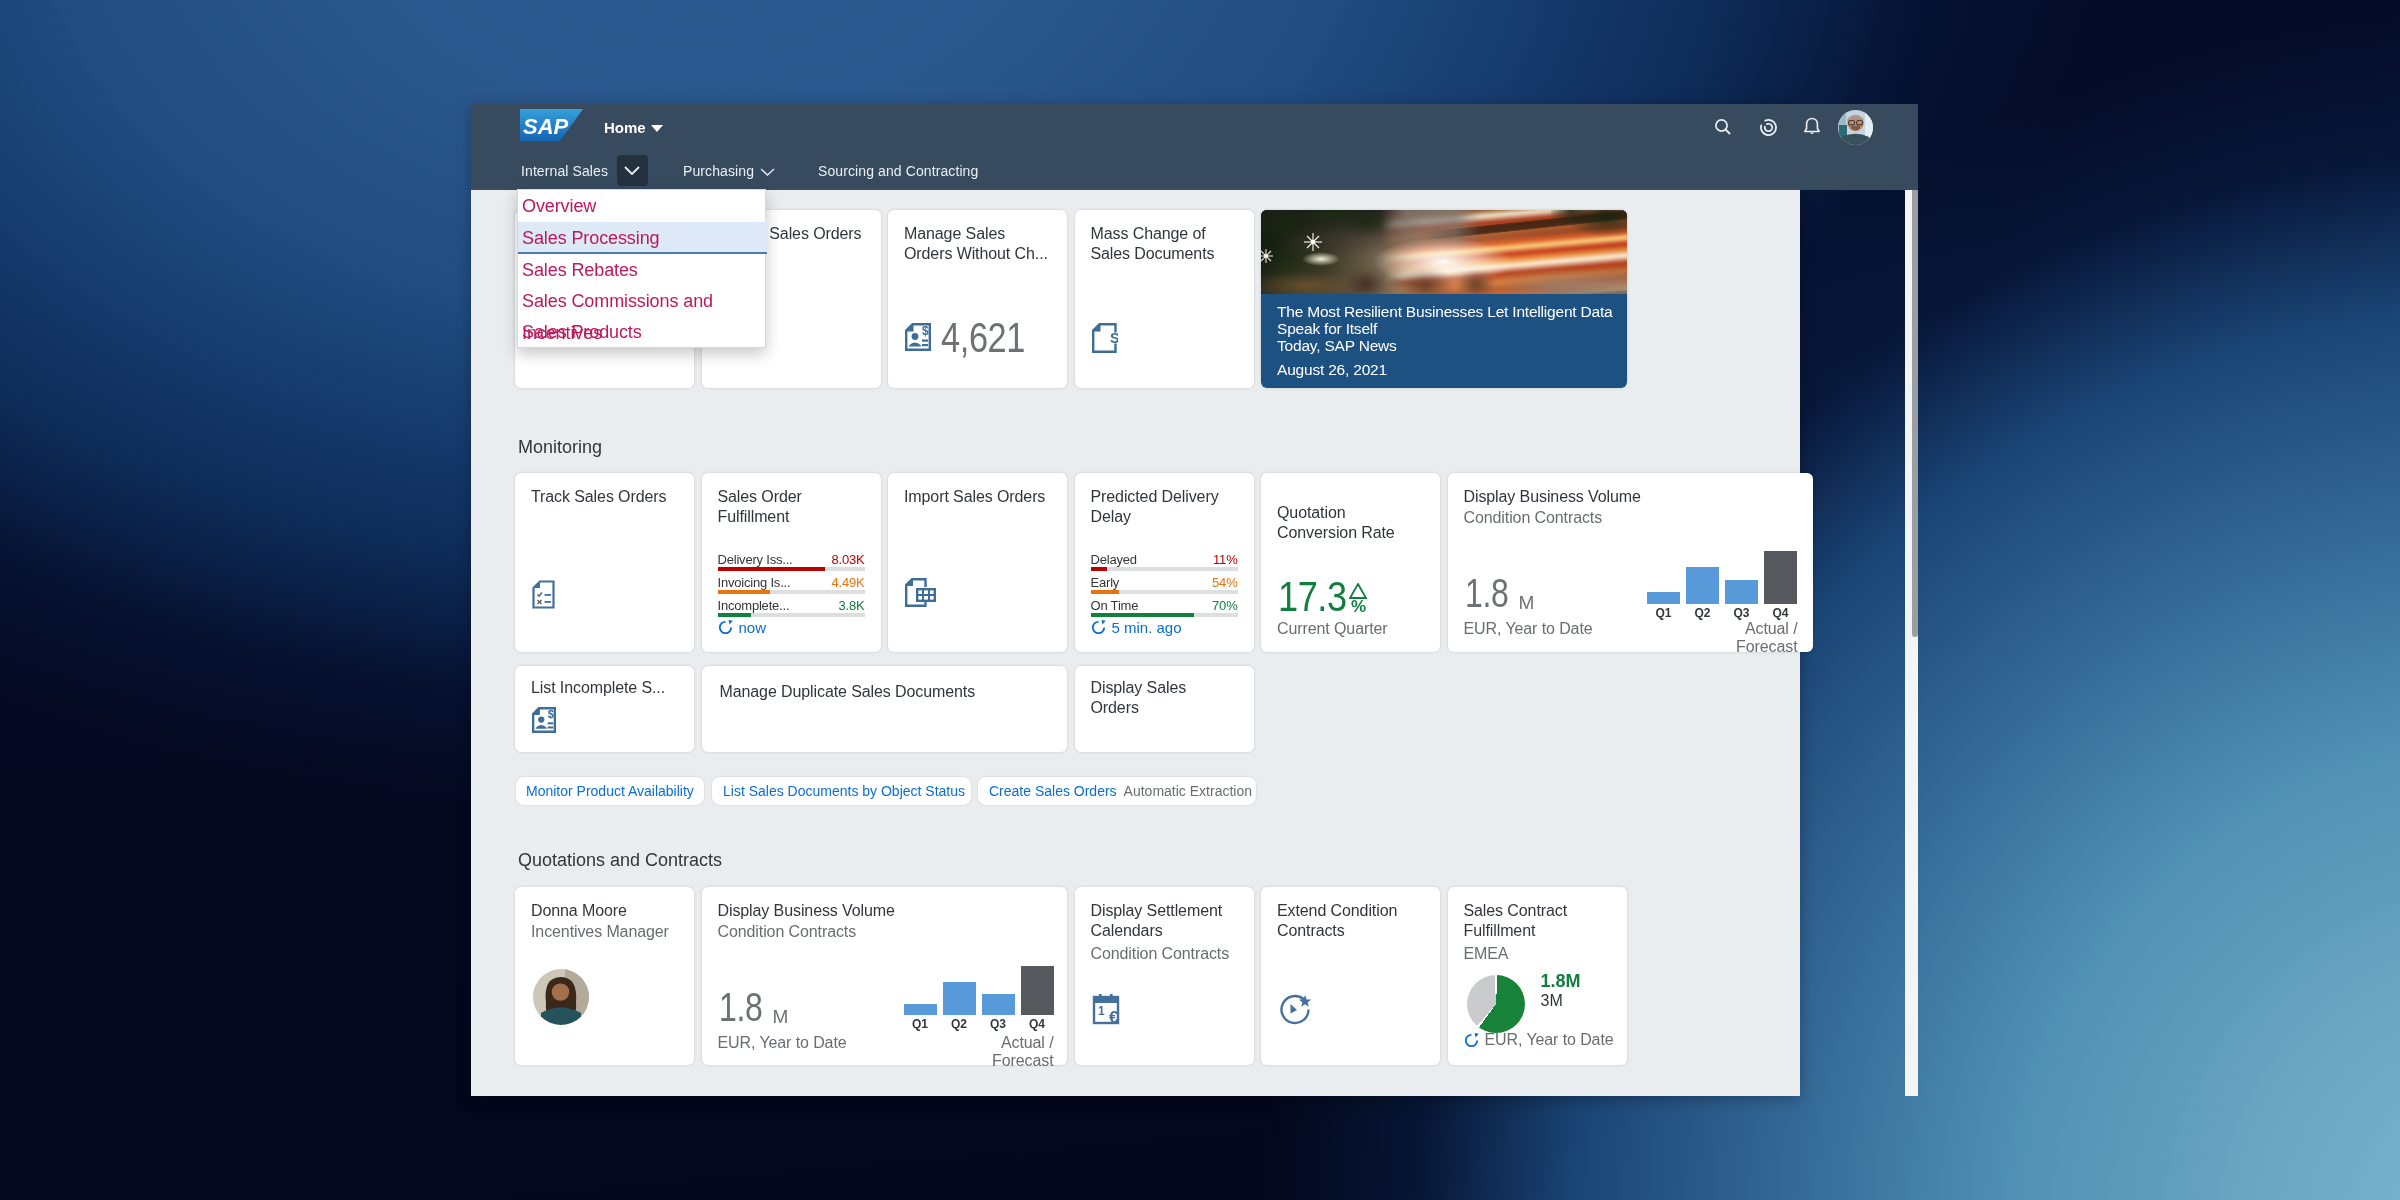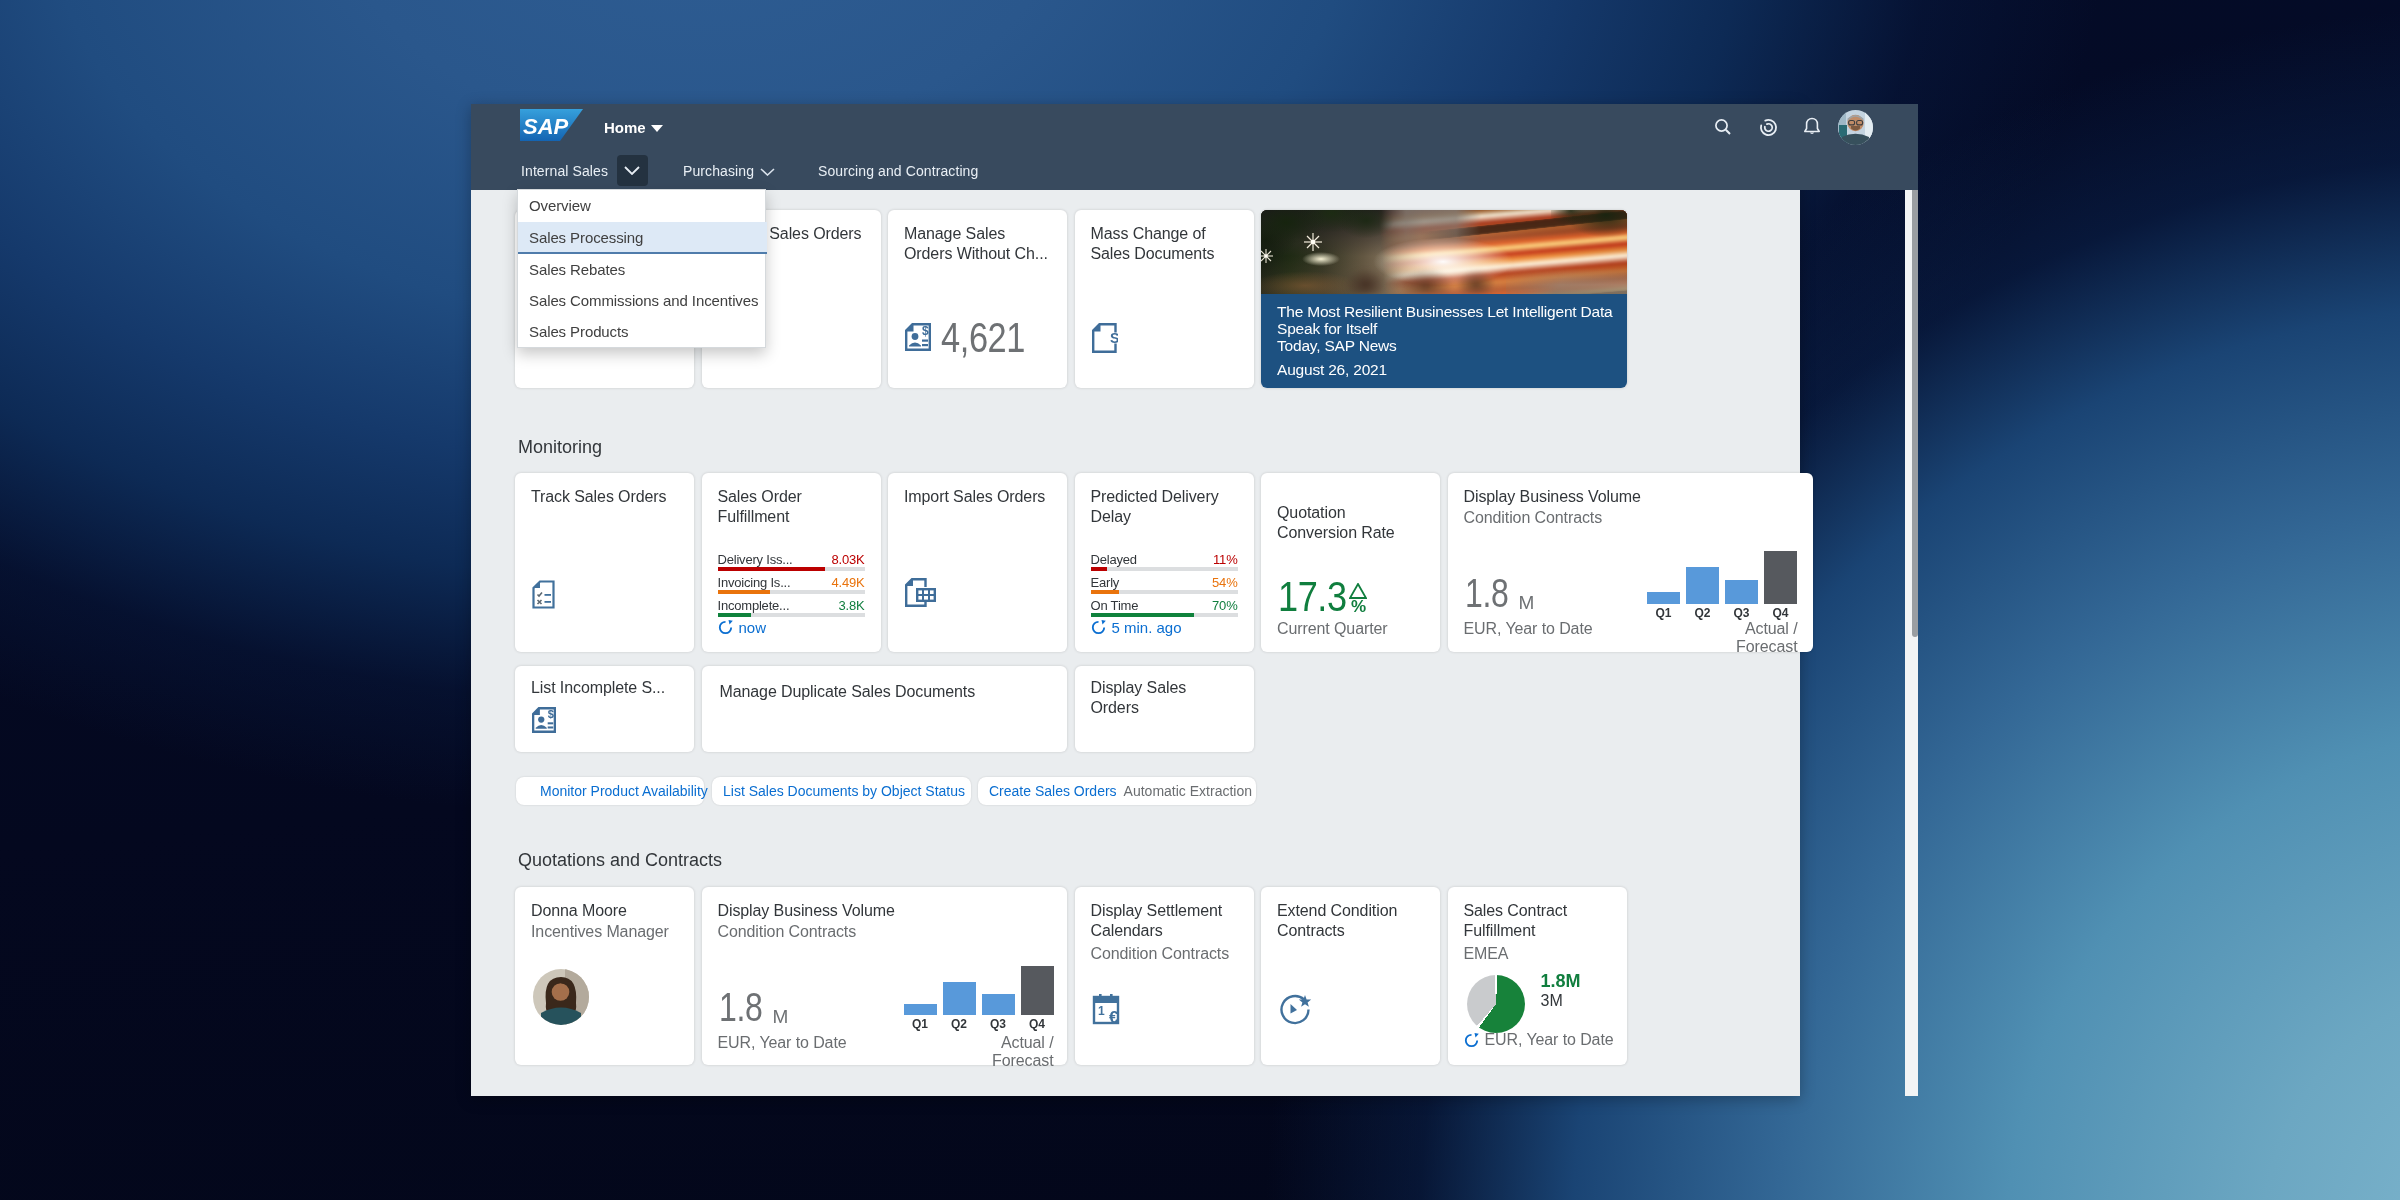--- a/index.html
+++ b/index.html
@@ -28,22 +28,22 @@
   .mbar { position:absolute; height:4px; background:#dcdee0; }
   .mfill { position:absolute; height:4px; }
   .red { color:#bb0000; } .orange { color:#e9730c; } .green { color:#107e3e; }
   .bred { background:#bb0000; } .borange { background:#e9730c; } .bgreen { background:#0f823c; }
   .link { color:#0a6ed1; }
   .pill { position:absolute; background:#fff; border-radius:8px; box-shadow:0 0 2px rgba(0,0,0,.15);
           font-size:14px; line-height:28px; height:28px; white-space:nowrap; }
   .bar { position:absolute; }
   .qlbl { position:absolute; font-size:12px; font-weight:bold; color:#32363a; width:33px; text-align:center;}
   .navtx { position:absolute; font-size:14px; color:#e9eff5; letter-spacing:0.1px; }
-  .ddi { position:absolute; left:0; width:249px; height:32px; font-size:15px; color:#404040;
-         line-height:32px; padding-left:11px; letter-spacing:-0.1px;}
+  .ddi { position:absolute; left:0; width:249px; height:32px; font-size:18px; color:#be185d;
+         line-height:32px; padding-left:4px; letter-spacing:-0.1px;}
 </style>
 </head>
 <body>
 <div class="win">
 
   <div class="hdr"></div>
 
   <svg class="abs" style="left:49px; top:5px;" width="63" height="32" viewBox="0 0 63 32">
     <defs>
         <linearGradient id="sapg" x1="0" y1="0" x2="0" y2="1">
@@ -311,21 +311,21 @@
       <rect x="17" y="21" width="6" height="2.2" fill="#3f6d99"></rect>
     </svg>
   </div>
   <div class="tile" style="left:230.5px; top:562px; width:365.5px; height:86px;">
     <div class="tt" style="left:18px; top:16px; width:330px;">Manage Duplicate Sales Documents</div>
   </div>
   <div class="tile" style="left:603.5px; top:562px; width:179px; height:86px;">
     <div class="tt" style="left:16px; top:12px; width:130px;">Display Sales Orders</div>
   </div>
 
-  <div class="pill" style="left:45px; top:673px; width:188px; padding-left:24px;"><span class="link">Monitor Product Availability</span></div>
+  <div class="pill" style="left:45px; top:673px; width:188px; padding-left:10px;"><span class="link">Monitor Product Availability</span></div>
   <div class="pill" style="left:241px; top:673px; width:259px; padding-left:11px;"><span class="link">List Sales Documents by Object Status</span></div>
   <div class="pill" style="left:507px; top:673px; width:278px; padding-left:11px;"><span class="link">Create Sales Orders</span><span style="color:#6a6d70; margin-left:7px;">Automatic Extraction</span></div>
 
   <div class="sechdr" style="left:47px; top:746px;">Quotations and Contracts</div>
 
   <div class="tile" style="left:44px; top:783px; width:179px; height:178px;">
     <div class="tt" style="left:16px; top:14px; width:140px;">Donna Moore</div>
     <div class="ts" style="left:16px; top:36px;">Incentives Manager</div>
     <svg class="abs" style="left:18px; top:82px;" width="56" height="56" viewBox="0 0 56 56">
       <defs>

